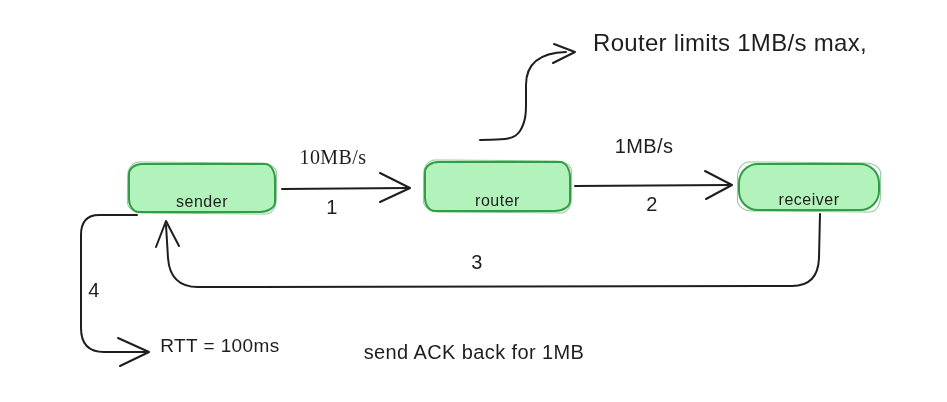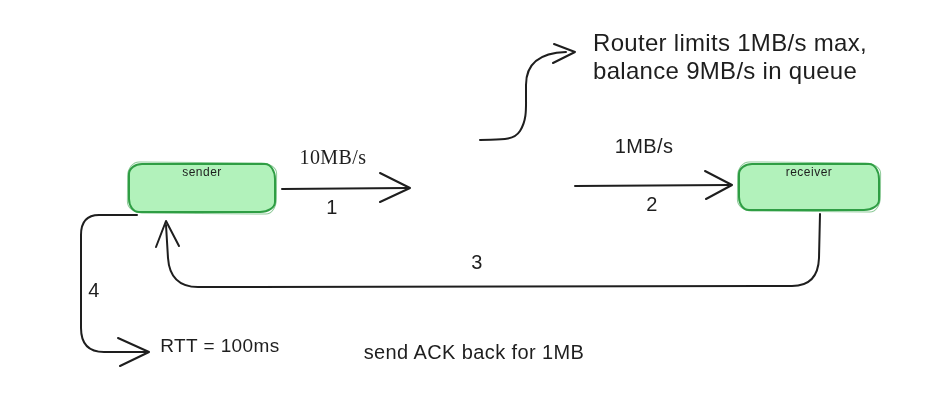--- a/index.html
+++ b/index.html
@@ -30,39 +30,39 @@
     stroke-width: 2;
     stroke-linecap: round;
     stroke-linejoin: round;
   }
   .node {
     position: absolute;
     background: var(--node-fill);
     border: 2px solid var(--node-stroke);
     border-radius: 14px 11px 16px 11px / 11px 16px 11px 14px;
     display: flex;
-    align-items: flex-start;
+    align-items: flex-end;
     justify-content: center;
-    font-size: 12px;
+    font-size: 16px;
     letter-spacing: 0.5px;
     color: var(--ink);
   }
   .node::before {
     content: "";
     position: absolute;
     inset: -3px;
     border: 1.5px solid var(--node-stroke);
     border-radius: 12px 16px 11px 15px / 15px 11px 16px 12px;
     transform: rotate(0.5deg);
     opacity: 0.55;
     pointer-events: none;
   }
   .node-sender   { left: 128px; top: 163px; width: 148px; height: 50px; }
   .node-router   { left: 424px; top: 161px; width: 147px; height: 51px; }
-  .node-receiver { left: 738px; top: 163px; width: 142px; height: 48px; }
+  .node-receiver { left: 738px; top: 163px; width: 142px; height: 48px; border-radius: 20px; }
   .lbl {
     position: absolute;
     transform: translate(-50%, -50%);
     font-size: 20px;
     letter-spacing: 0.4px;
     white-space: nowrap;
   }
   .lbl-rate-1 { left: 333px; top: 157px; font-family: Liberation Serif, serif; }
   .lbl-step-1 { left: 332px; top: 207px; }
   .lbl-rate-2 { left: 644px; top: 146px; }
@@ -109,31 +109,33 @@
 
     <g>
       <path d="M137 215 L99 215 Q81 215 81 235 L81 328 Q81 352 104 352 L146 352"></path>
       <path d="M118 338 L149 352 L120 366"></path>
     </g>
   </svg>
 
   <div class="node node-sender">
     <span>sender</span>
   </div>
+  <div class="node node-router">
+    <span>router</span>
+  </div>
   <div class="node node-receiver">
     <span>receiver</span>
   </div>
 
   <div class="lbl lbl-rate-1">10MB/s</div>
   <div class="lbl lbl-step-1">1</div>
   <div class="lbl lbl-rate-2">1MB/s</div>
   <div class="lbl lbl-step-2">2</div>
   <div class="lbl lbl-step-3">3</div>
   <div class="lbl lbl-cap-3">send ACK back for 1MB</div>
   <div class="lbl lbl-step-4">4</div>
   <div class="lbl lbl-cap-4">RTT = 100ms</div>
 
   <div class="note">
     <div>Router limits 1MB/s max,</div>
-    <div>balance 9MB/s in queue</div>
   </div>
 
 </div>
 
 </body></html>

